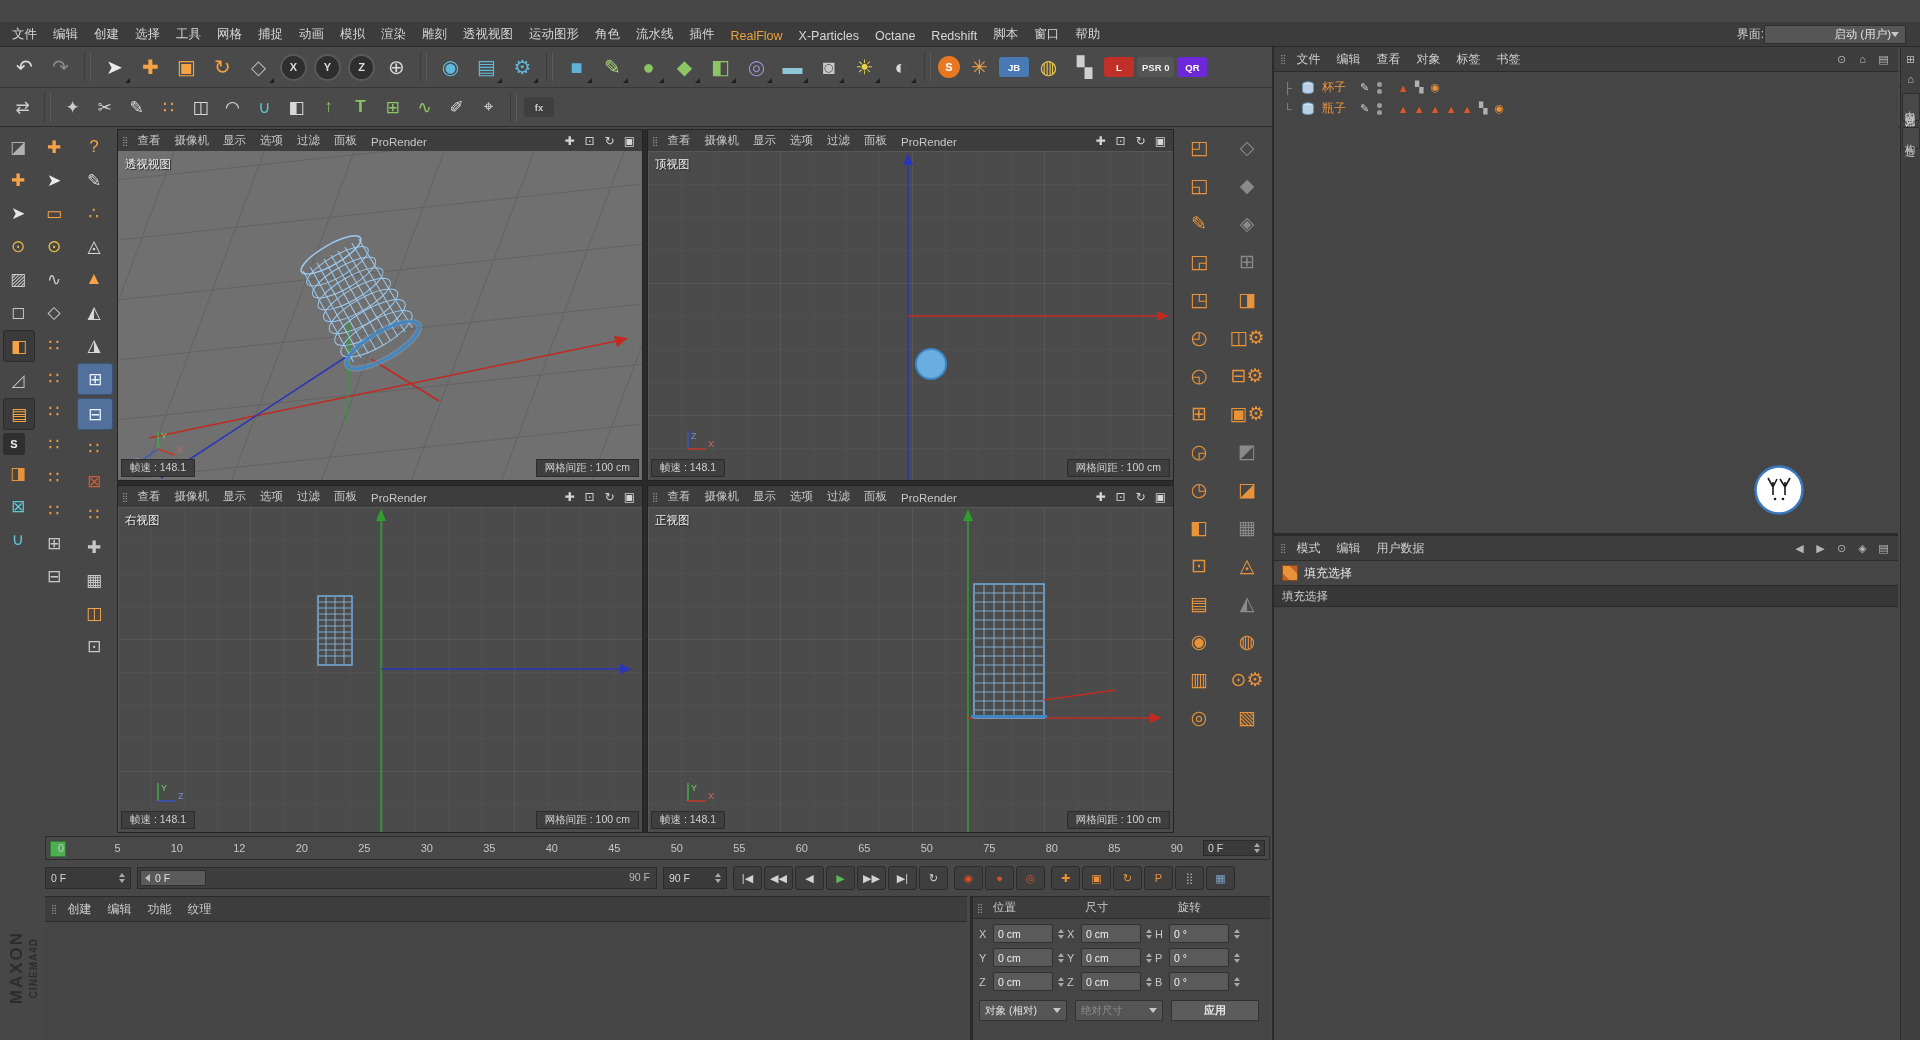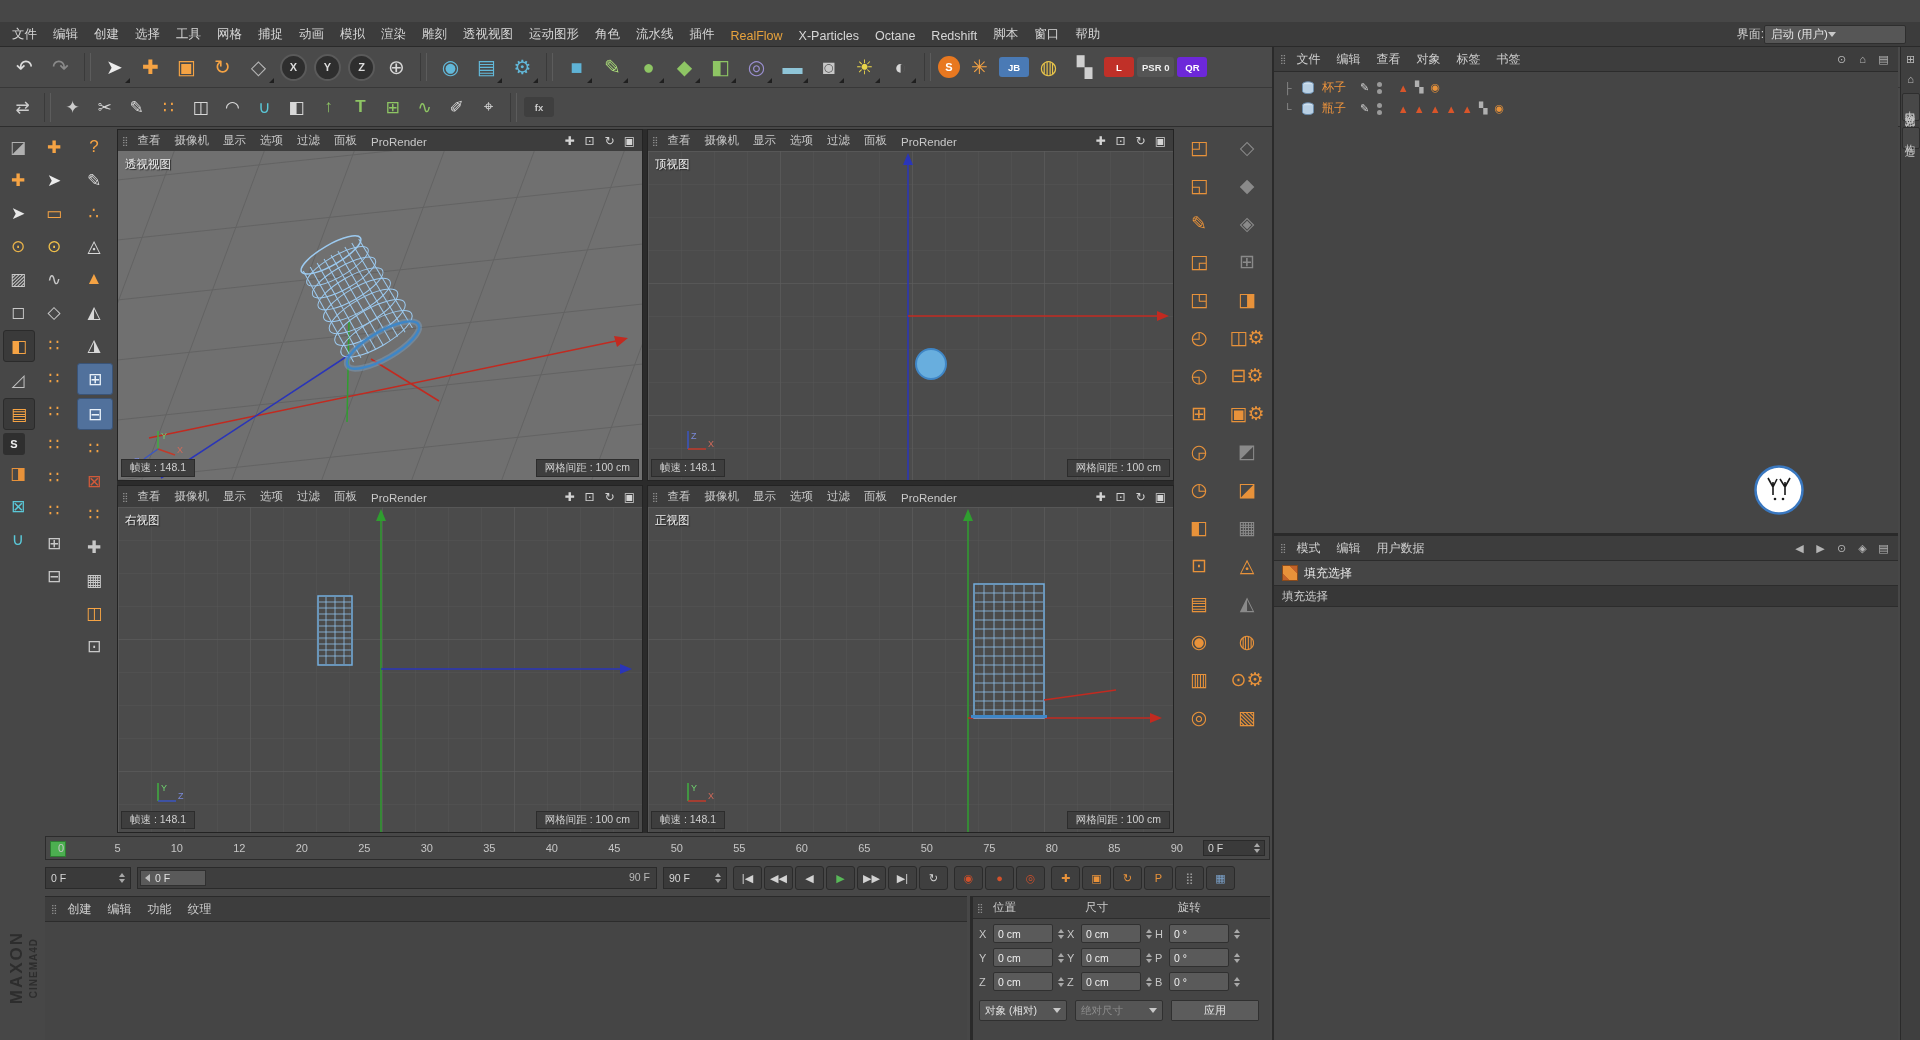--- a/index.html
+++ b/index.html
@@ -13,21 +13,21 @@
   .winbtns{margin-left:auto;display:flex;height:22px;}
   .winbtn{width:45px;height:22px;display:flex;align-items:center;justify-content:center;color:#cfcfcf;font-size:12px;}
   
   #menubar{position:absolute;left:0;top:22px;width:1920px;height:25px;background:#3c3c3c;
     border-bottom:1px solid #2a2a2a;display:flex;align-items:center;padding:0 4px;box-sizing:border-box;}
   .menus{display:flex;align-items:flex-end;}
   .menu-item{padding:3px 8px;font-size:12.5px;color:#d6d6d6;white-space:nowrap;}
   .iface{margin-left:auto;display:flex;align-items:center;padding-right:10px;}
   .iface-label{font-size:12px;color:#cfcfcf;}
   .iface-select{width:128px;height:17px;background:#565656;border:1px solid #2e2e2e;color:#e4e4e4;
-    font-size:11.5px;display:flex;align-items:center;justify-content:flex-start;padding:0 6px;border-radius:2px;}
+    font-size:11.5px;display:flex;align-items:center;justify-content:flex-end;padding:0 6px;border-radius:2px;}
   .dar{width:0;height:0;border-left:4px solid transparent;border-right:4px solid transparent;border-top:5px solid #c8c8c8;}
   
   #tb1{position:absolute;left:0;top:47px;width:1920px;height:41px;background:#4a4a4a;border-bottom:1px solid #383838;
     display:flex;align-items:center;padding-left:8px;gap:3px;box-sizing:border-box;}
   #tb2{position:absolute;left:0;top:88px;width:1920px;height:39px;background:#4a4a4a;border-bottom:1px solid #2e2e2e;
     display:flex;align-items:center;padding-left:8px;gap:3px;box-sizing:border-box;}
   .tb-icn{width:33px;height:33px;display:flex;align-items:center;justify-content:center;font-size:20px;
     position:relative;border-radius:3px;flex:none;}
   #tb2 .tb-icn{width:29px;height:29px;font-size:17px;}
   .sep{width:5px !important;height:28px;border-left:1px solid #3a3a3a;border-right:1px solid #5c5c5c;margin:0 4px;border-radius:0;}
@@ -139,21 +139,21 @@
   .c-rows{padding:4px 6px;display:flex;flex-direction:column;gap:3px;}
   .c-row{display:grid;grid-template-columns:12px 60px 10px 12px 60px 10px 12px 60px 10px;gap:2px;
     align-items:center;height:21px;font-size:11px;color:#c6c6c6;}
   .c-field{background:#5a5a5a;border:1px solid #303030;height:17px;color:#f0f0f0;display:flex;align-items:center;
     padding-left:4px;border-radius:2px;font-size:10.5px;}
   .c-bottom{display:grid;grid-template-columns:88px 88px 88px;gap:8px;padding:4px 6px;}
   .c-drop{height:19px;background:#555555;border:1px solid #303030;font-size:10.5px;color:#e0e0e0;
     display:flex;justify-content:space-between;align-items:center;padding:0 5px;border-radius:2px;}
   .c-drop.dis{color:#8e8e8e;}
   .c-apply{height:19px;background:#5c5c5c;border:1px solid #303030;color:#e6e6e6;font-size:11px;
-    display:flex;align-items:center;justify-content:center;border-radius:1px;}
+    display:flex;align-items:center;justify-content:center;border-radius:1px;font-weight:bold;}
   
   #deer{position:absolute;left:1753px;top:464px;width:52px;height:52px;z-index:5;}
 </style>
 </head>
 <body>
 
 <div id="app">
 
 
   <div id="menubar">

